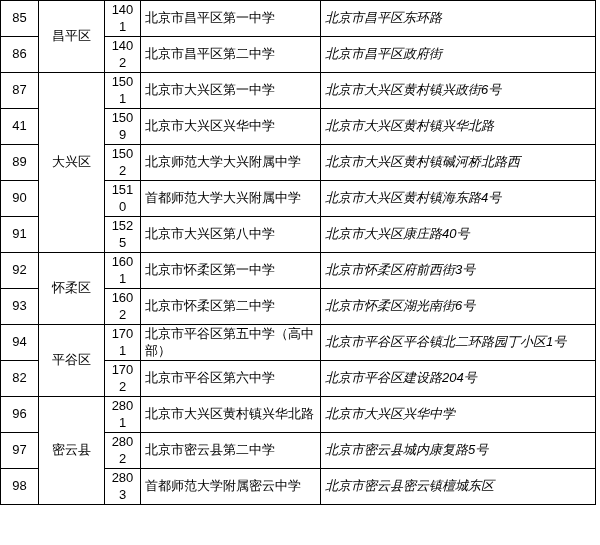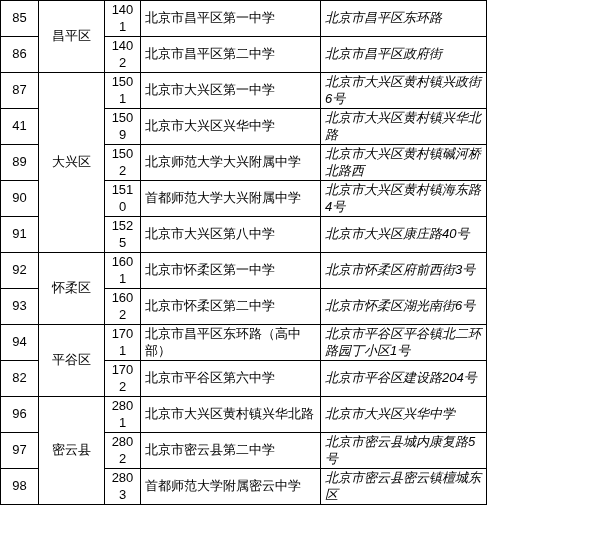--- a/index.html
+++ b/index.html
@@ -9,21 +9,21 @@
   }
   body {
     width: 600px;
     height: 545px;
     font-family: "Liberation Sans", sans-serif;
     color: #000000;
     overflow: hidden;
   }
   table.school-table {
     border-collapse: collapse;
-    width: 487px;
+    width: 596px;
     table-layout: fixed;
   }
   table.school-table td {
     border: 1px solid #000000;
     font-size: 13px;
     line-height: 1.25;
     padding: 0 4px;
     vertical-align: middle;
     height: 36px;
     box-sizing: border-box;
@@ -149,21 +149,21 @@
         <td class="col-name">北京市怀柔区第二中学</td>
         <td class="col-address">北京市怀柔区湖光南街6号</td>
       </tr>
       <tr>
         <td class="col-index">94</td>
         <td class="col-district" rowspan="2">平谷区</td>
         <td class="col-code">
           <span class="code-top">170</span>
           <span class="code-bottom">1</span>
         </td>
-        <td class="col-name">北京市昌平区东环路（高中部）</td>
+        <td class="col-name">北京市平谷区第五中学（高中部）</td>
         <td class="col-address">北京市平谷区平谷镇北二环路园丁小区1号</td>
       </tr>
       <tr>
         <td class="col-index">82</td>
         <td class="col-code">
           <span class="code-top">170</span>
           <span class="code-bottom">2</span>
         </td>
         <td class="col-name">北京市平谷区第六中学</td>
         <td class="col-address">北京市平谷区建设路204号</td>

